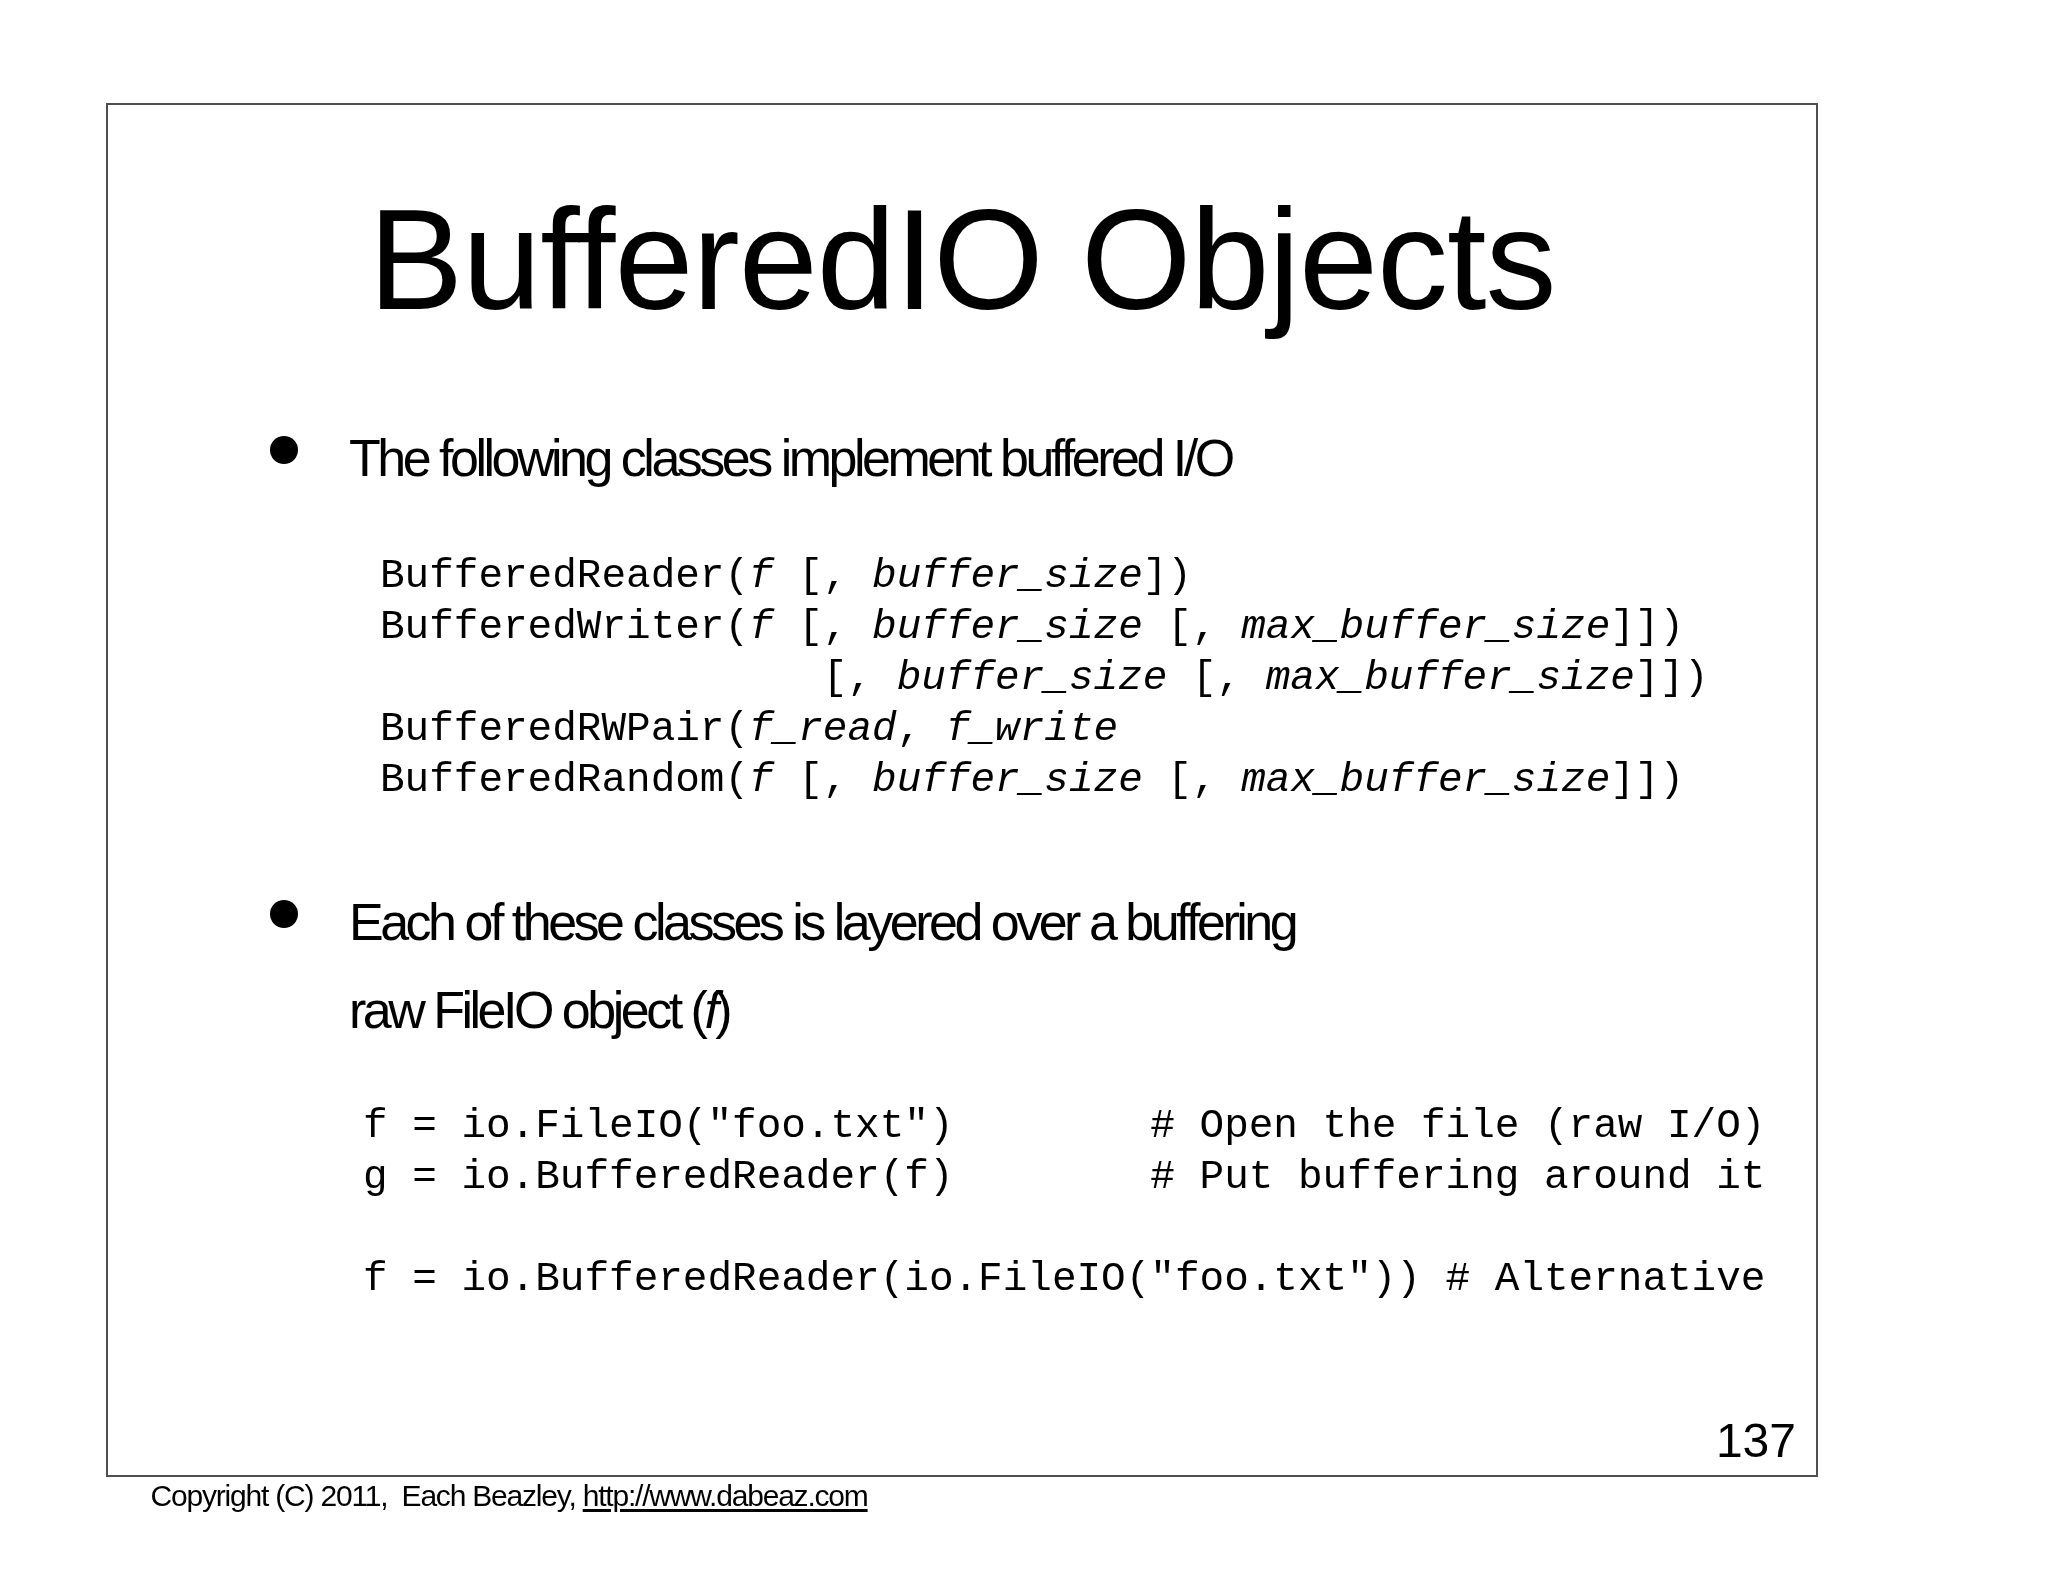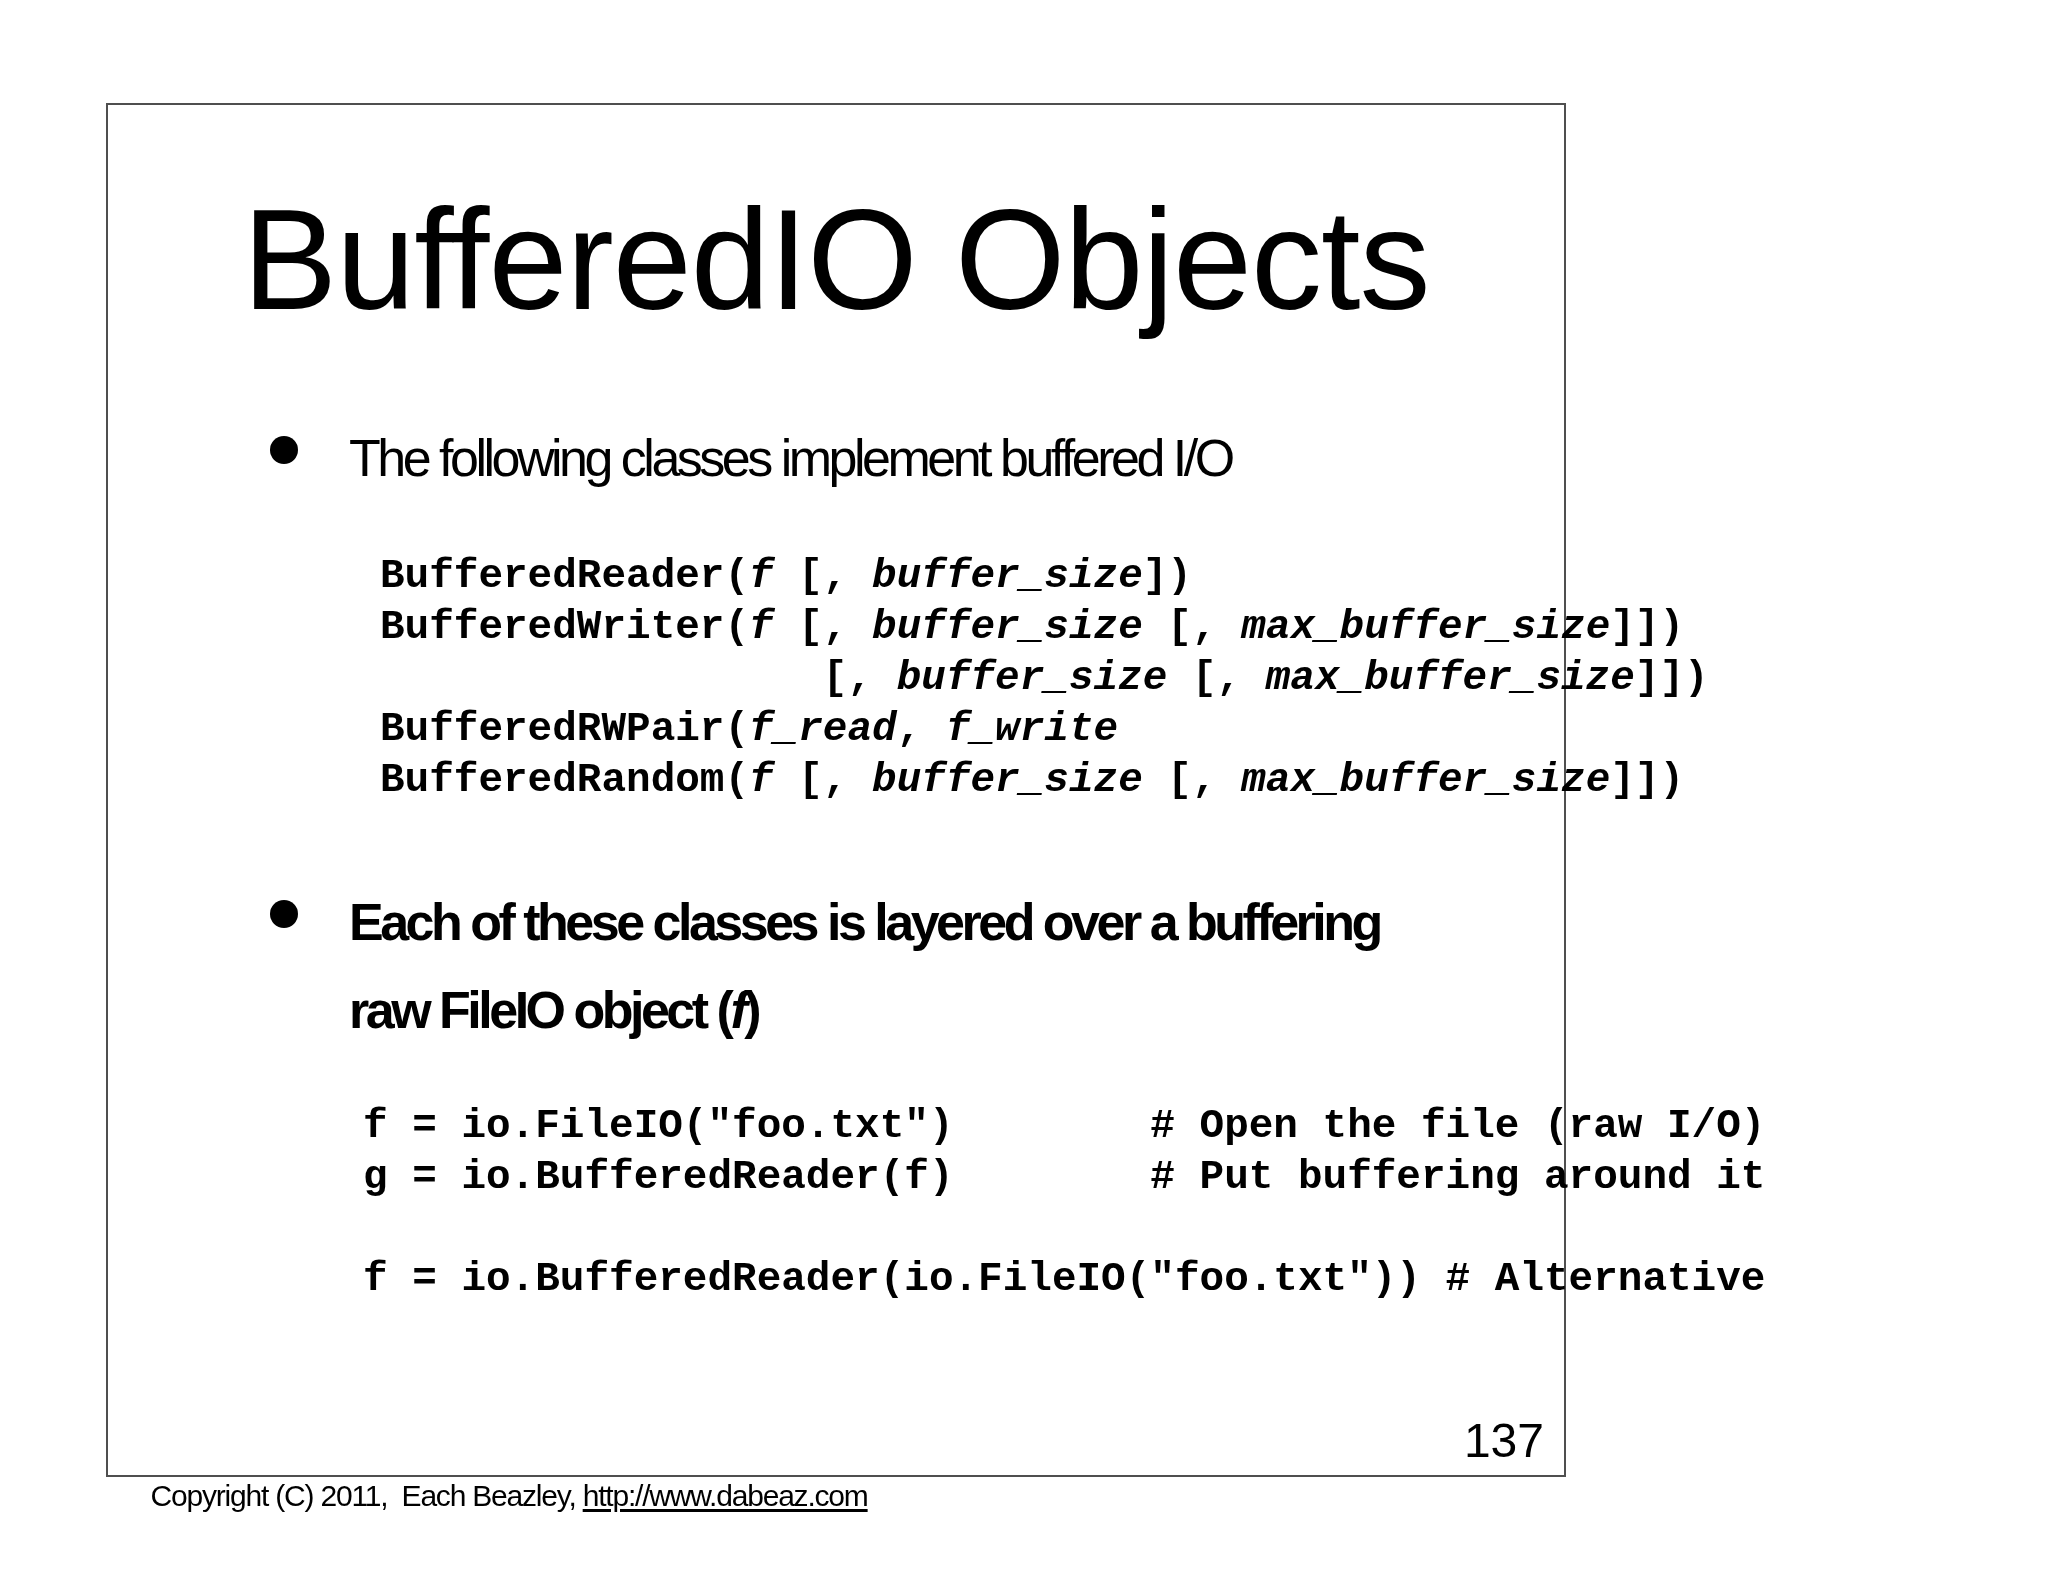--- a/index.html
+++ b/index.html
@@ -1,33 +1,33 @@
 <!DOCTYPE html>
 <html><head>
 <meta charset="utf-8">
 <style>
   html,body{margin:0;padding:0;background:#ffffff;}
   body{width:2048px;height:1582px;position:relative;overflow:hidden;
        font-family:"Liberation Sans",sans-serif;color:#000;}
-  .slide{position:absolute;left:106px;top:103px;width:1460px;height:1374px;
+  .slide{position:absolute;left:106px;top:103px;width:1712px;height:1374px;
          box-sizing:border-box;border:2px solid #4f4f4f;background:#ffffff;}
   .title{position:absolute;left:0;right:0;top:84px;text-align:center;
          font-size:142px;line-height:142px;letter-spacing:-1px;font-weight:400;}
   .bullet{position:absolute;display:flex;align-items:flex-start;}
   .bullet .dot{width:28px;height:28px;border-radius:50%;background:#000;
                margin:22px 51px 0 0;flex:none;}
   .b1{left:162px;top:309px;}
   .b2{left:162px;top:773px;}
   .btext{font-size:52px;line-height:88px;letter-spacing:-3.5px;}
   .btext .it{font-style:italic;}
   .code{position:absolute;font-family:"Liberation Mono","DejaVu Sans Mono",monospace;
         font-size:41px;line-height:51px;}
   .code1{left:272px;top:446px;}
   .code2{left:255px;top:996px;}
-  .tline{white-space:pre;font-weight:bold;}
+  .tline{white-space:pre;}
   .code .it{font-style:italic;}
   .footer{position:absolute;left:14px;top:1340px;font-size:30px;line-height:34px;
           letter-spacing:-1.2px;white-space:pre;}
   .footer .link{text-decoration:underline;text-underline-offset:3px;}
   .pagenum{position:absolute;right:20px;top:1312px;font-size:48px;line-height:48px;}
 </style>
 </head>
 <body>
 
 <div class="slide">

